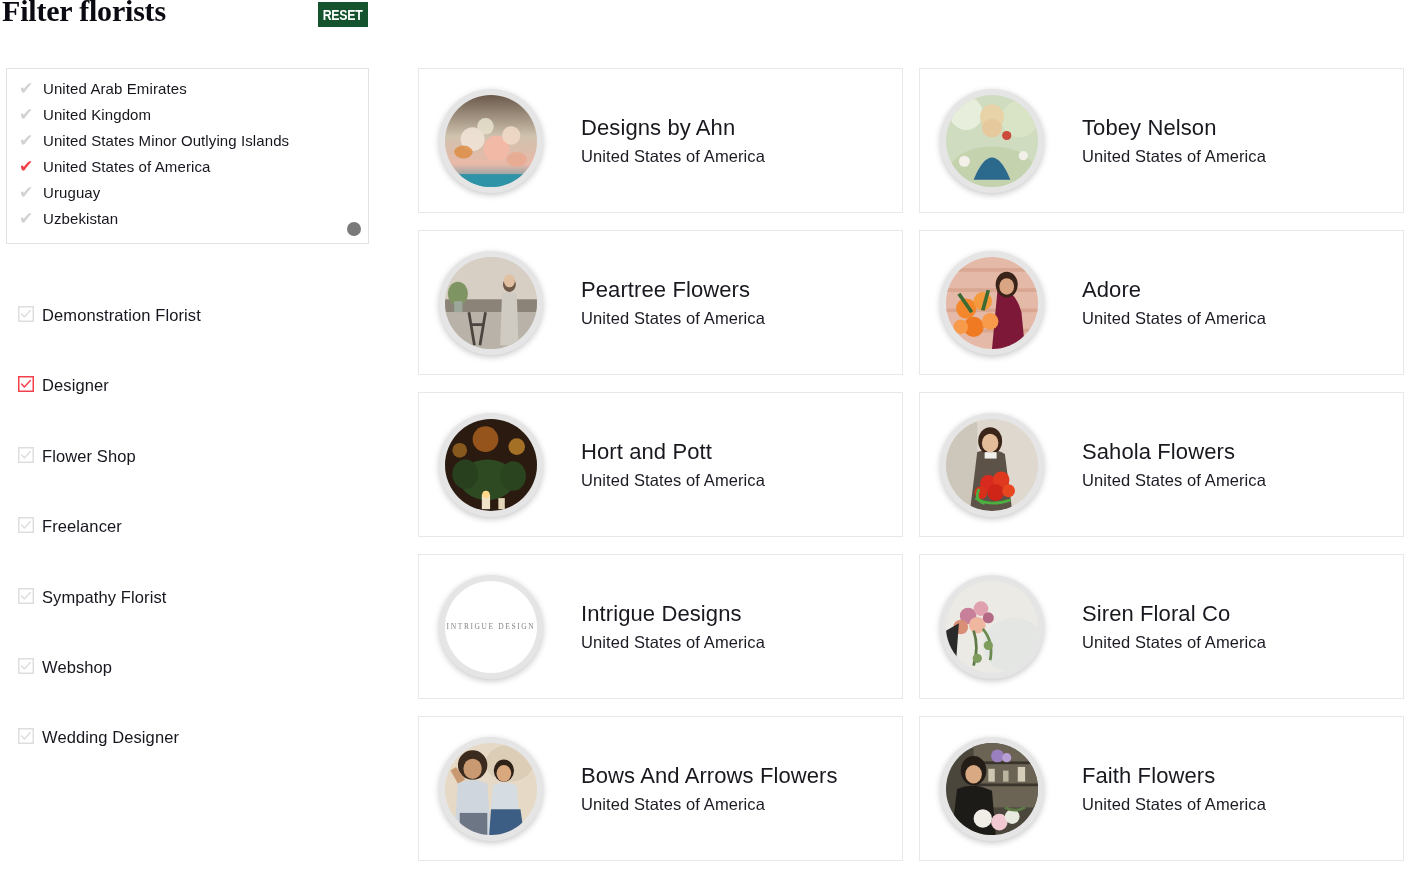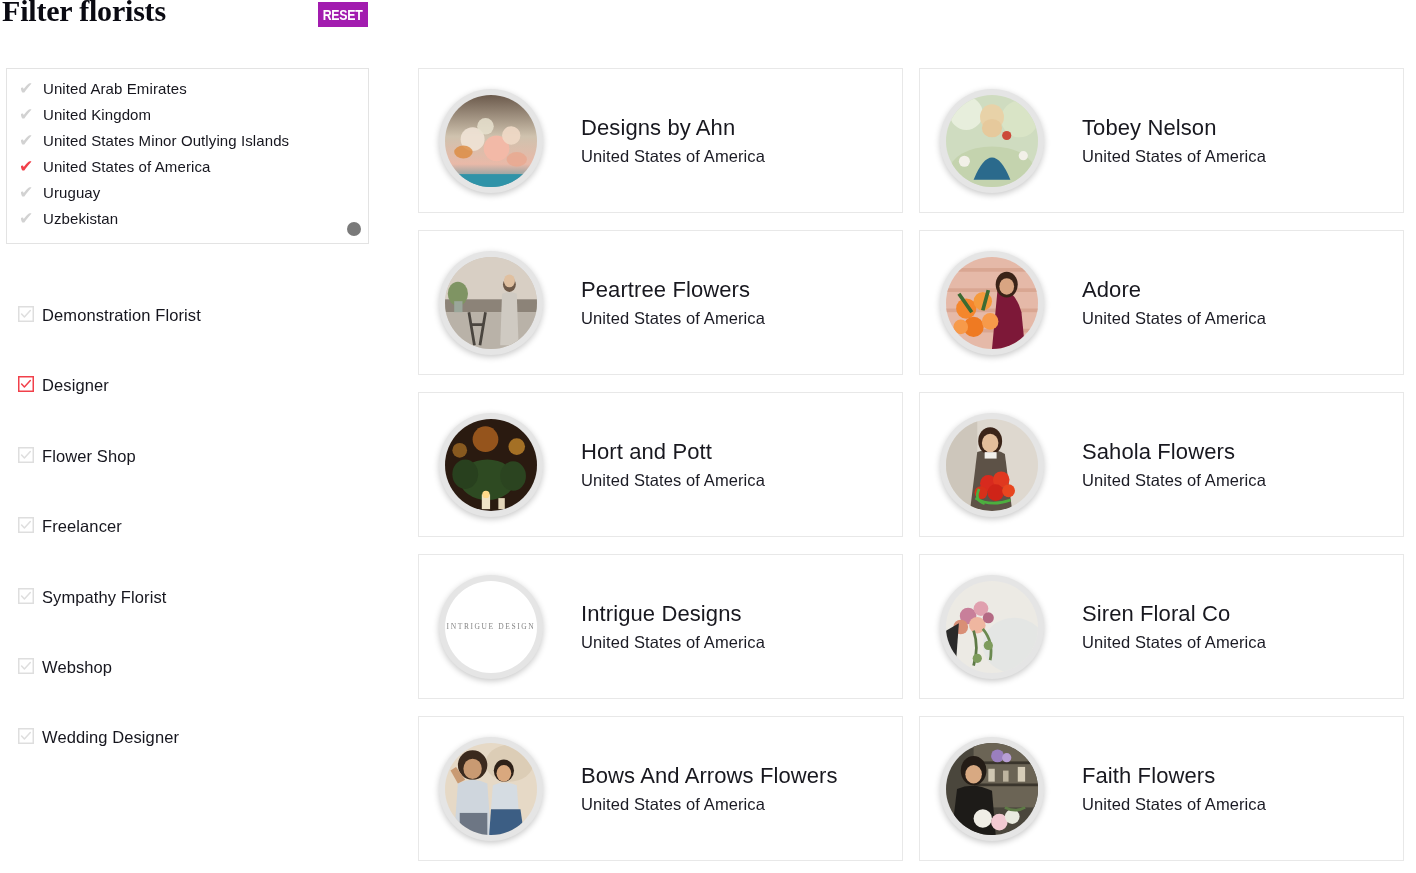--- a/index.html
+++ b/index.html
@@ -29,21 +29,21 @@
     font-weight: 700;
     font-size: 30px;
     letter-spacing: -0.2px;
     color: #0a0a12;
     white-space: nowrap;
   }
   #reset-button {
     position: absolute;
     left: 318px; top: 2px;
     width: 50px; height: 25px;
-    background: #a21caf;
+    background: #14532d;
     border: 0;
     padding: 4px;
     cursor: pointer;
     display: flex;
     align-items: center;
     justify-content: center;
   }
   #reset-button .lbl {
     color: #ffffff;
     font-family: "Liberation Sans Narrow", "Liberation Sans", sans-serif;

